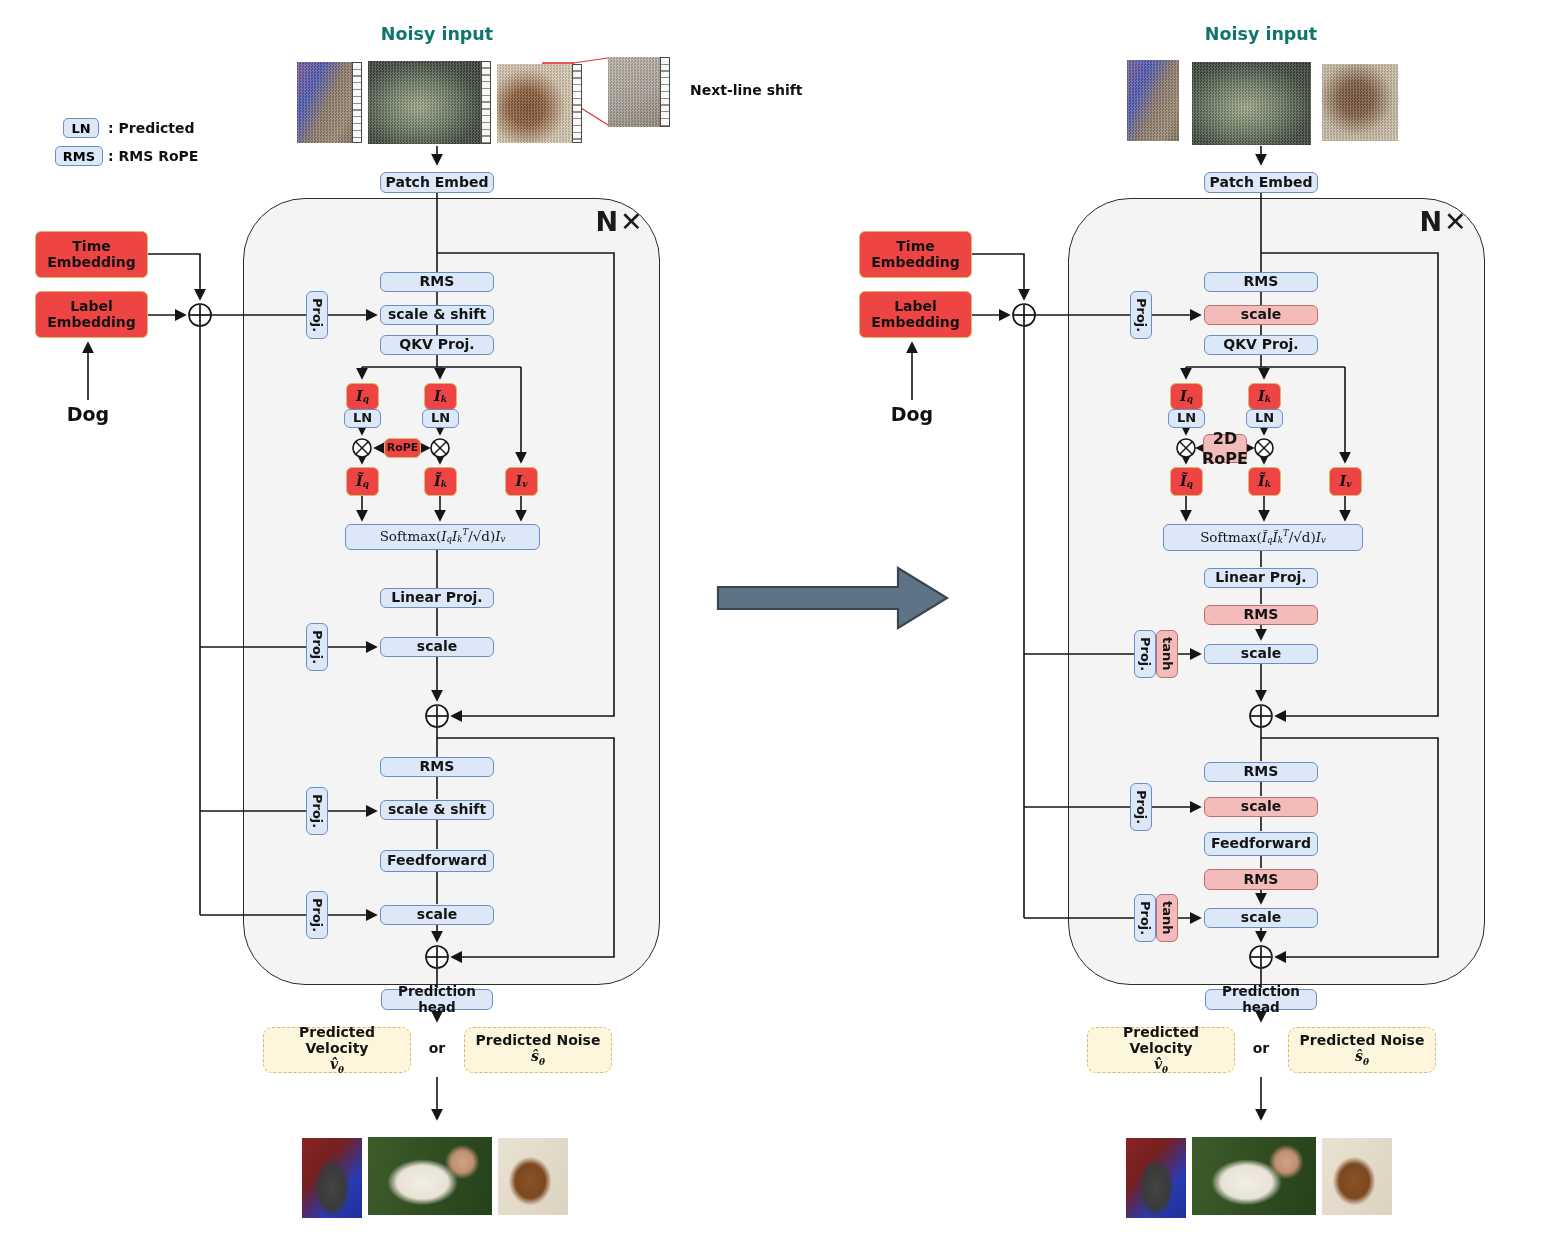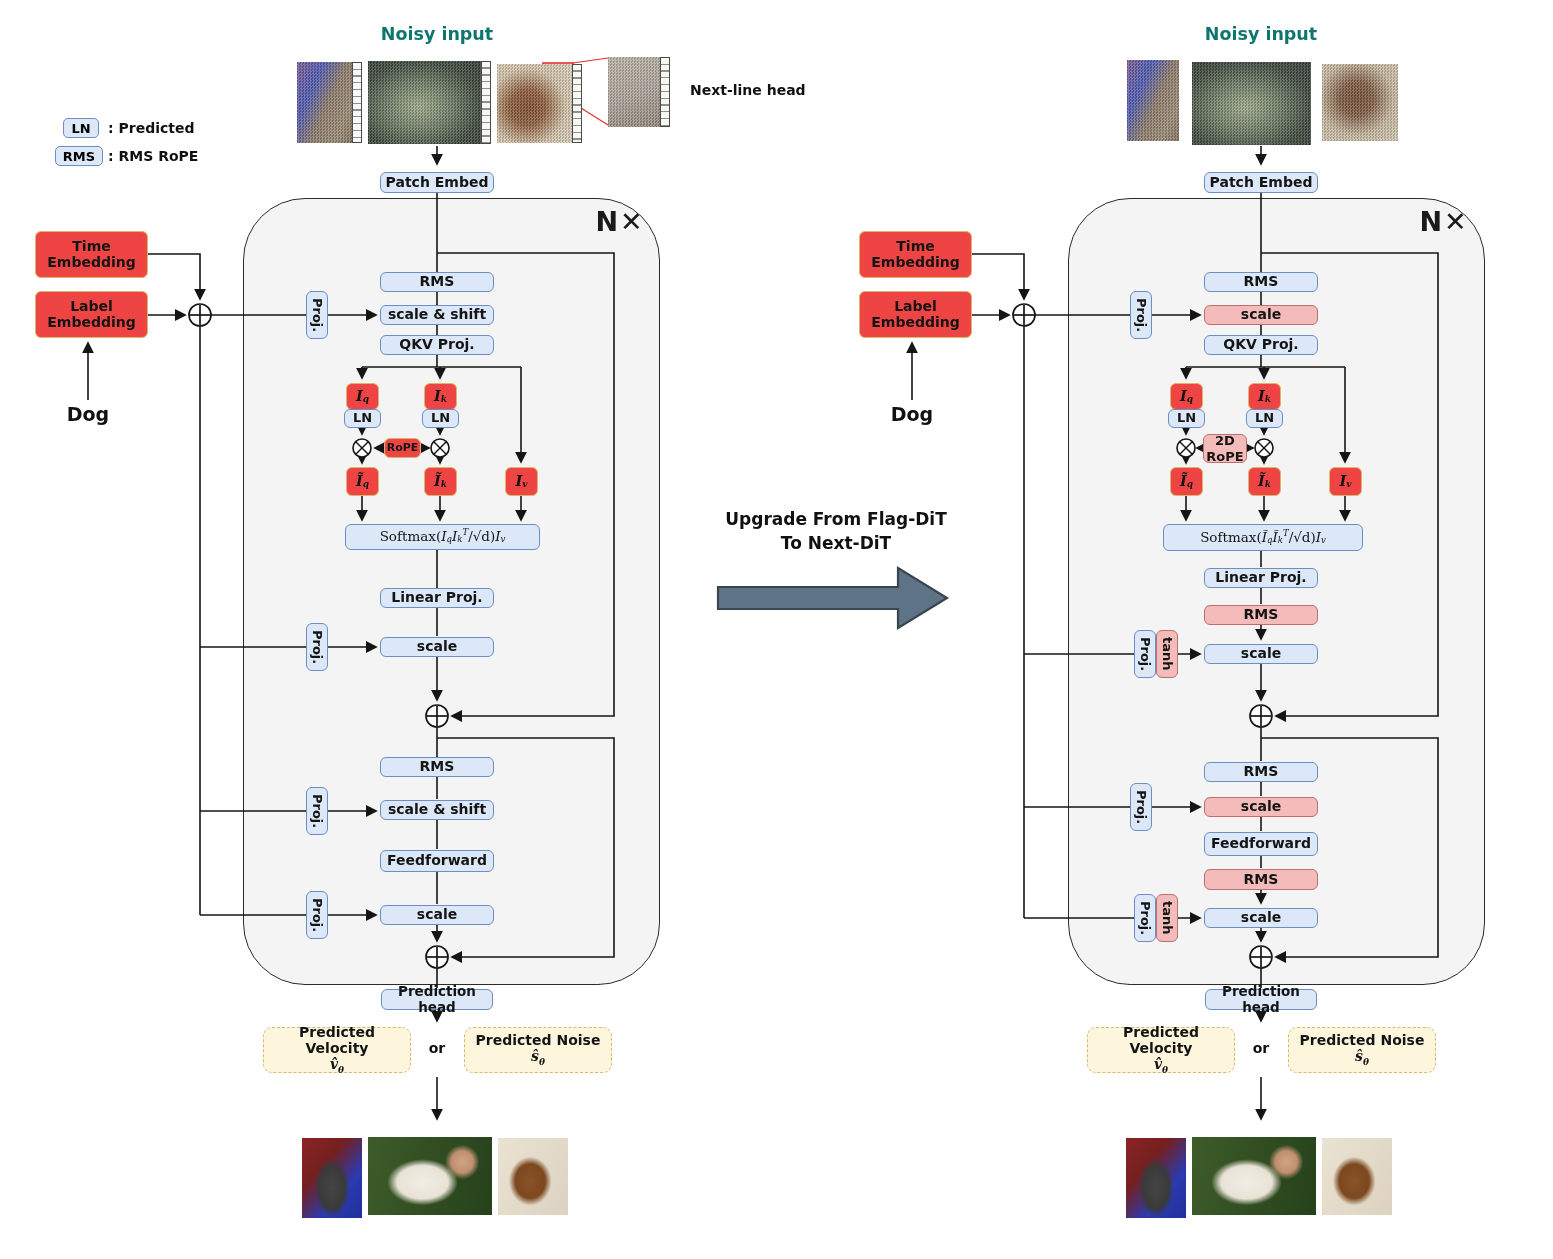--- a/index.html
+++ b/index.html
@@ -193,36 +193,32 @@
 
   <div class="legend-chip" style="left:63px;top:118px;width:36px;height:20px">
       <span>LN</span>
     </div>
   <div class="small-label" style="left:108px;top:120px">: Predicted</div>
   <div class="legend-chip" style="left:55px;top:146px;width:48px;height:20px">
       <span>RMS</span>
     </div>
   <div class="small-label" style="left:108px;top:148px">: RMS RoPE</div>
 
-  <div class="mid-text" style="left:700px;top:508px;width:272px">
-    <div>Upgrade From Flag-DiT</div>
-    <div>To Next-DiT</div>
-  </div>
 
   <div class="title" style="left:370px;top:24px;width:134px">Noisy input</div>
 
   <div class="noisy" style="left:297px;top:62px;width:55px;height:81px;background:linear-gradient(115deg,#7b5a8c 0%,#4a55b0 28%,#8a7766 55%,#97876f 80%,#7e6e5c 100%)"></div>
   <div class="strip" style="left:352px;top:62px;width:10px;height:81px"></div>
   <div class="noisy" style="left:368px;top:61px;width:113px;height:83px;background:radial-gradient(ellipse at 45% 55%,#9aa584 0%,#6c7a62 35%,#3a4438 70%,#2e3630 100%)"></div>
   <div class="strip" style="left:481px;top:61px;width:10px;height:83px"></div>
   <div class="noisy" style="left:497px;top:64px;width:75px;height:79px;background:radial-gradient(circle at 40% 55%,#7a4a2e 0%,#8a5a38 28%,#cfc0a8 62%,#d8cdb8 100%)"></div>
   <div class="strip" style="left:572px;top:64px;width:10px;height:79px"></div>
   <div class="noisy" style="left:608px;top:57px;width:52px;height:70px;background:linear-gradient(160deg,#b9b1a5 0%,#a8a096 55%,#8f8377 100%)"></div>
   <div class="strip" style="left:660px;top:57px;width:10px;height:70px"></div>
-  <div class="small-label" style="left:690px;top:82px">Next-line head</div>
+  <div class="small-label" style="left:690px;top:82px">Next-line shift</div>
 
   <div class="box blue" style="left:380px;top:172px;width:114px;height:21px">Patch Embed</div>
   <div class="ntimes" style="left:584px;top:206px;width:72px">N✕</div>
 
   <div class="box yellow" style="left:35px;top:231px;width:113px;height:47px;padding:0 14px">Time Embedding</div>
   <div class="box yellow" style="left:35px;top:291px;width:113px;height:47px;padding:0 14px">Label Embedding</div>
   <div class="dog" style="left:60px;top:403px;width:56px">Dog</div>
 
   <div class="box blue vbox" style="left:306px;top:291px;width:22px;height:48px">Proj.</div>
   <div class="box blue" style="left:380px;top:272px;width:114px;height:20px">RMS</div>
@@ -315,21 +311,21 @@
   <div class="box yellow mathit" style="left:1170px;top:383px;width:33px;height:27px">
       <span>I</span>
       <sub>q</sub>
     </div>
   <div class="box yellow mathit" style="left:1248px;top:383px;width:33px;height:27px">
       <span>I</span>
       <sub>k</sub>
     </div>
   <div class="box blue" style="left:1168px;top:409px;width:37px;height:19px;font-size:13px">LN</div>
   <div class="box blue" style="left:1246px;top:409px;width:37px;height:19px;font-size:13px">LN</div>
-  <div class="box pink" style="left:1203px;top:434px;width:44px;height:29px;font-size:13px;flex-direction:column;line-height:1.2">
+  <div class="box pink" style="left:1203px;top:434px;width:44px;height:29px;font-size:16px;flex-direction:column;line-height:1.2">
     <div>2D</div>
     <div>RoPE</div>
   </div>
   <div class="box yellow mathit" style="left:1170px;top:467px;width:33px;height:29px">
       <span>Ĩ</span>
       <sub>q</sub>
     </div>
   <div class="box yellow mathit" style="left:1248px;top:467px;width:33px;height:29px">
       <span>Ĩ</span>
       <sub>k</sub>

